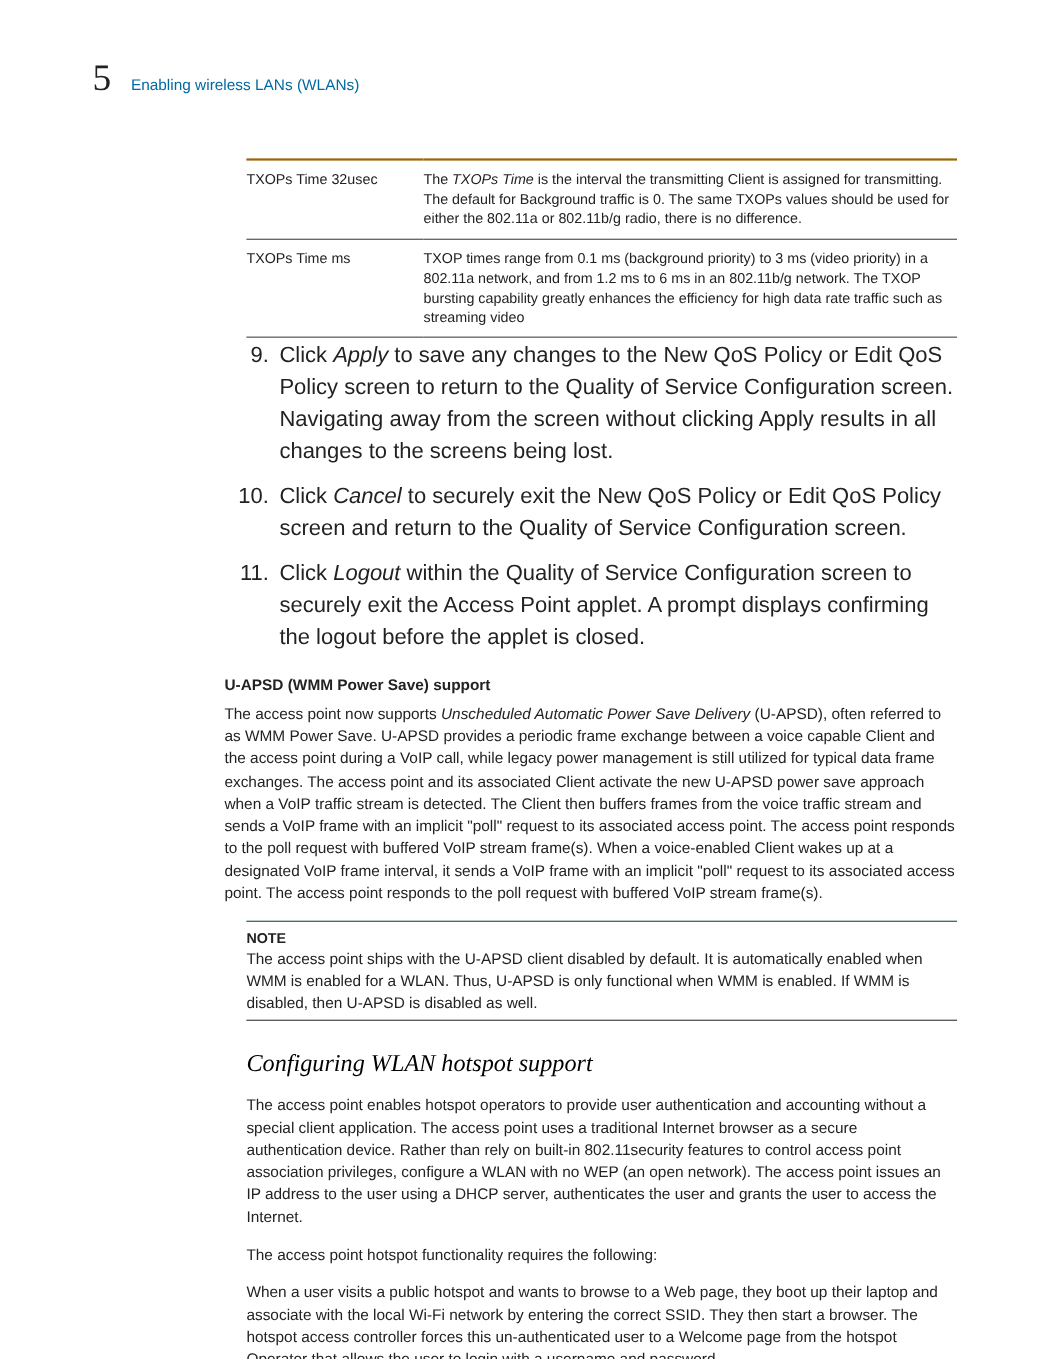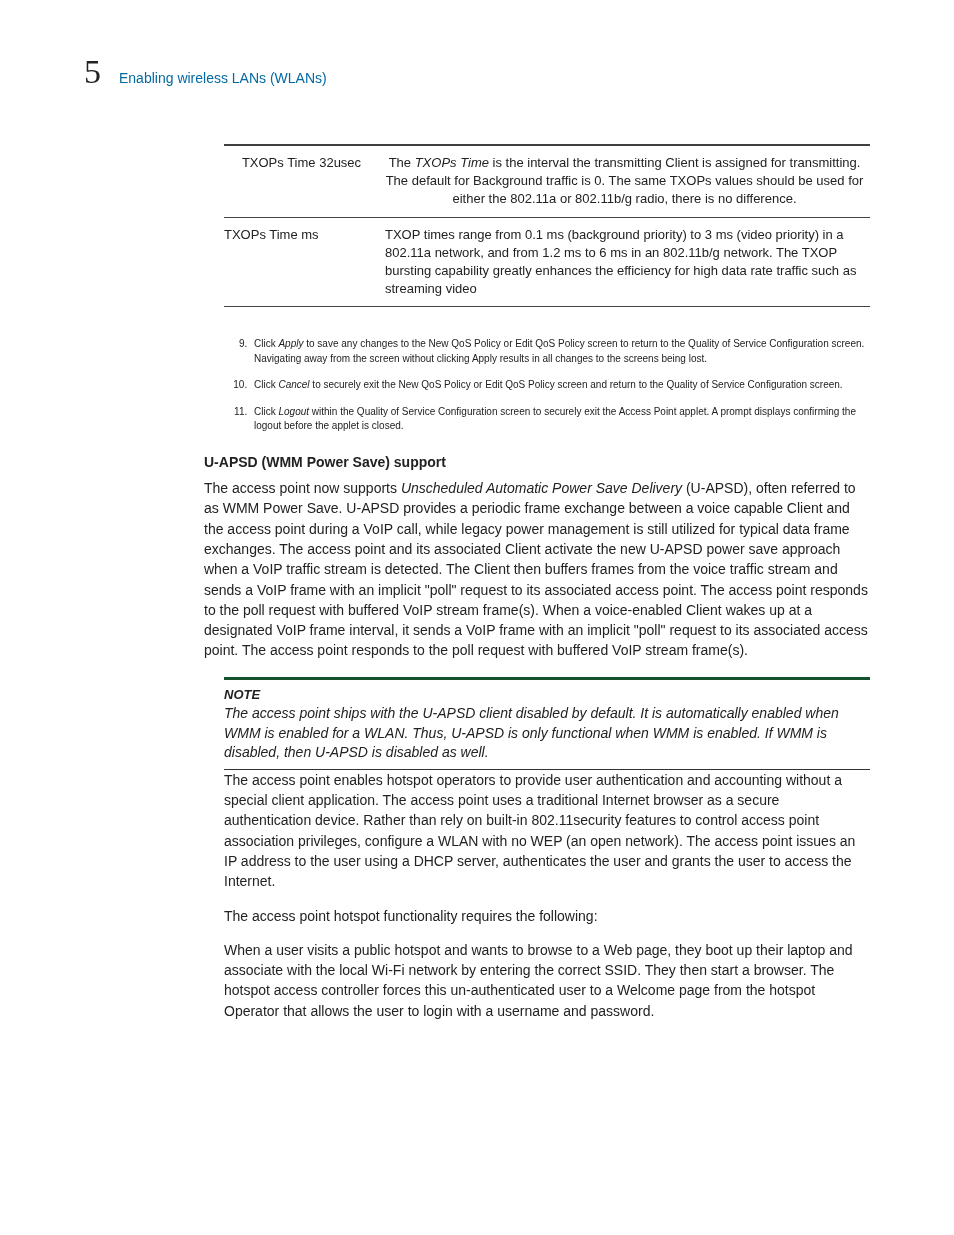--- a/index.html
+++ b/index.html
@@ -41,50 +41,49 @@
     width: 100%;
     border-collapse: collapse;
     font-size: 13px;
     line-height: 1.4;
   }
   table.def tr td {
     border-top: 1px solid #444;
     padding: 8px 6px 8px 0;
     vertical-align: top;
   }
-  table.def tr:first-child td { border-top: 2px solid #404040; text-align: center; }
+  table.def tr:first-child td { border-top: 2px solid #a16207; }
   table.def tr:last-child td { border-bottom: 1px solid #444; }
   table.def td:first-child { width: 155px; }
   .ital { font-style: italic; }
   ol.steps {
-    margin: 30px 0 0 0;
+    margin: 2px 0 0 0;
     padding-left: 26px;
-    font-size: 10px;
+    font-size: 20px;
     line-height: 1.45;
   }
   ol.steps li { margin-bottom: 12px; padding-left: 4px; }
   .sub-h {
     font-size: 14px;
     font-weight: bold;
     margin: 18px 0 6px 0;
   }
   .full-width {
     margin-left: 120px;
     font-size: 14px;
     line-height: 1.45;
   }
   .note-block {
     margin-left: 140px;
     font-size: 14px;
     line-height: 1.4;
-    border-top: 3px solid #14532d;
+    border-top: 1px solid #14532d;
     border-bottom: 1px solid #333;
     padding: 6px 0;
     margin-top: 16px;
-    font-style: italic;
   }
   .note-label {
     font-weight: bold;
     font-size: 13px;
   }
   h2.section-h {
     margin-left: 140px;
     font-family: Georgia, 'Times New Roman', serif;
     font-style: italic;
     font-weight: 400;
@@ -155,19 +154,20 @@
     <div>
       <span>The access point now supports </span><span class="ital">Unscheduled Automatic Power Save Delivery</span><span> (U-APSD), often referred to as WMM Power Save. U-APSD provides a periodic frame exchange between a voice capable Client and the access point during a VoIP call, while legacy power management is still utilized for typical data frame exchanges. The access point and its associated Client activate the new U-APSD power save approach when a VoIP traffic stream is detected. The Client then buffers frames from the voice traffic stream and sends a VoIP frame with an implicit "poll" request to its associated access point. The access point responds to the poll request with buffered VoIP stream frame(s). When a voice-enabled Client wakes up at a designated VoIP frame interval, it sends a VoIP frame with an implicit "poll" request to its associated access point. The access point responds to the poll request with buffered VoIP stream frame(s).</span>
     </div>
   </div>
 
   <div class="note-block">
     <div class="note-label">NOTE</div>
     <div>The access point ships with the U-APSD client disabled by default. It is automatically enabled when WMM is enabled for a WLAN. Thus, U-APSD is only functional when WMM is enabled. If WMM is disabled, then U-APSD is disabled as well.</div>
   </div>
 
+  <h2 class="section-h">Configuring WLAN hotspot support</h2>
 
   <p class="para">The access point enables hotspot operators to provide user authentication and accounting without a special client application. The access point uses a traditional Internet browser as a secure authentication device. Rather than rely on built-in 802.11security features to control access point association privileges, configure a WLAN with no WEP (an open network). The access point issues an IP address to the user using a DHCP server, authenticates the user and grants the user to access the Internet.</p>
   <p class="para">The access point hotspot functionality requires the following:</p>
   <p class="para">When a user visits a public hotspot and wants to browse to a Web page, they boot up their laptop and associate with the local Wi-Fi network by entering the correct SSID. They then start a browser. The hotspot access controller forces this un-authenticated user to a Welcome page from the hotspot Operator that allows the user to login with a username and password.</p>
 
 
 </div>
 
 </body></html>

